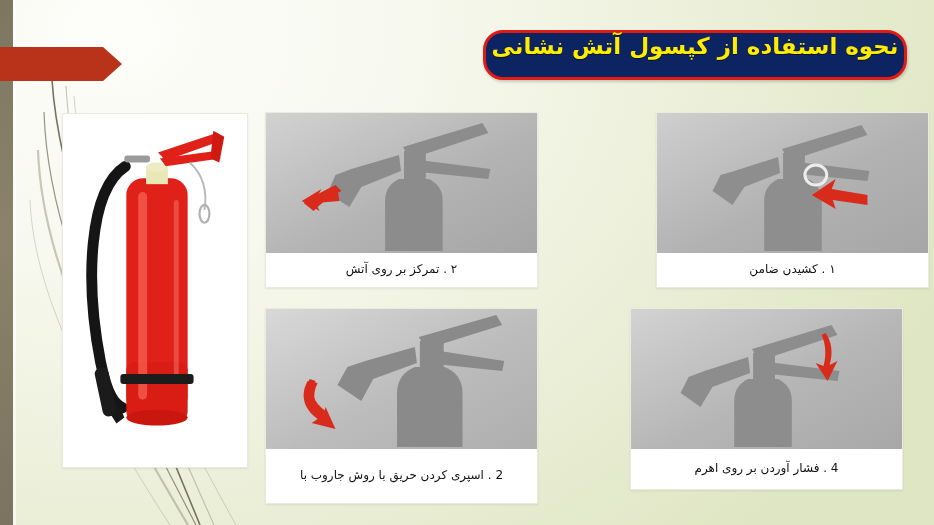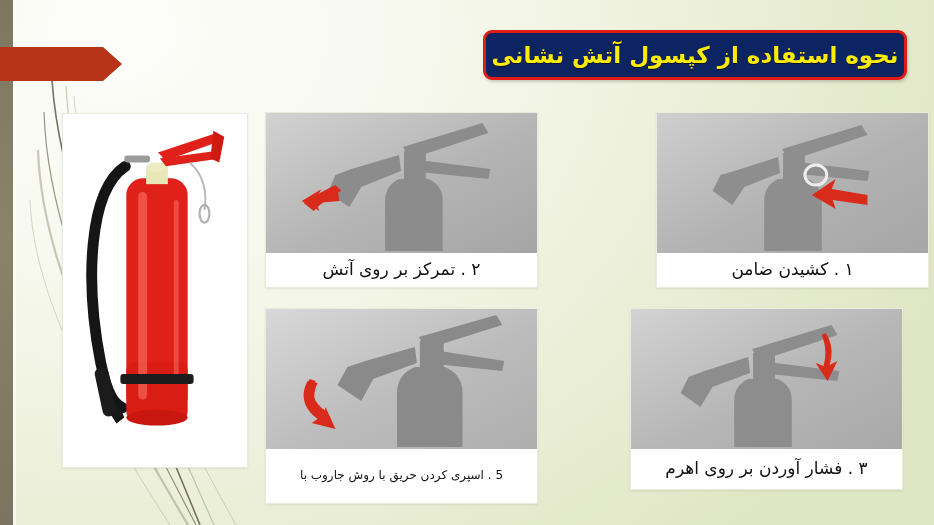--- a/index.html
+++ b/index.html
@@ -38,23 +38,23 @@
     width: 122px; height: 34px;
   }
 
   
   .title-badge {
     position: absolute;
     left: 483px; top: 30px;
     width: 424px; height: 50px;
     background: #0d2463;
     border: 3px solid #e01b16;
-    border-radius: 9px;
+    border-radius: 20px;
     box-shadow: 1px 2px 3px rgba(0,0,0,0.18);
-    display: flex; align-items: center; justify-content: center;
+    display: flex; justify-content: center;
   }
   .title-text {
     color: #ffec00;
     font-family: "DejaVu Sans", sans-serif;
     font-size: 23px;
     font-weight: bold;
     direction: rtl;
     letter-spacing: 0.3px;
     text-shadow: 0 1px 0 rgba(0,0,0,0.5);
     white-space: nowrap;
@@ -93,21 +93,21 @@
     display: block;
     background: #b3b3b3;
   }
   .card-caption {
     flex: 1;
     display: flex; align-items: center; justify-content: center;
     text-align: center;
     direction: rtl;
     color: #111111;
     font-family: "DejaVu Sans", sans-serif;
-    font-size: 17px;
+    font-size: 12px;
     line-height: 1.45;
     padding: 3px 6px 4px 6px;
   }
   .card.c4 .card-caption { font-size: 12px; }
 
   .cap-line { display: block; }
 </style>
 </head>
 <body>
 
@@ -231,21 +231,21 @@
       <rect width="273" height="140" fill="url(#bg3)"></rect>
       <path d="M104,138 L104,92 C104,80 110,74 118,70 L148,70 C156,74 162,80 162,92 L162,138 Z" fill="#8d8d8d"></path>
       <rect x="123" y="44" width="22" height="34" fill="#8d8d8d"></rect>
       <path d="M122,40 L202,16 L208,26 L129,52 Z" fill="#8d8d8d"></path>
       <path d="M130,52 L210,62 L208,72 L129,64 Z" fill="#8d8d8d"></path>
       <path d="M118,48 L74,62 L58,68 L50,84 L70,98 L82,78 L120,64 Z" fill="#8d8d8d"></path>
 
       <path d="M196,24 C202,32 204,44 200,56 L208,52 L198,72 L186,54 L194,57 C197,46 196,34 192,26 Z" fill="#d92b1c"></path>
     </svg>
     <div class="card-caption">
-      <span class="cap-line">۳ . فشار آوردن بر روی اهرم</span>
+      <span class="cap-line">4 . فشار آوردن بر روی اهرم</span>
     </div>
   </div>
 
   <div class="card c4">
     <svg class="card-photo" viewBox="0 0 273 140" preserveAspectRatio="none">
       <defs>
         <linearGradient id="bg4" x1="0" y1="0" x2="1" y2="1">
           <stop offset="0%" stop-color="#d8d8d8"></stop>
             <stop offset="55%" stop-color="#bcbcbc"></stop>
             <stop offset="100%" stop-color="#aeaeae"></stop>
@@ -256,18 +256,18 @@
       <rect x="155" y="32" width="24" height="32" fill="#8a8a8a"></rect>
       <path d="M154,28 L232,6 L238,16 L161,40 Z" fill="#8a8a8a"></path>
       <path d="M162,40 L240,52 L238,62 L161,54 Z" fill="#8a8a8a"></path>
       <path d="M150,38 L100,52 L82,58 L72,76 L96,92 L108,70 L152,54 Z" fill="#8a8a8a"></path>
 
       <path d="M42,72 C34,86 38,100 52,110 L46,114 L70,120 L60,98 L58,106 C48,98 46,86 52,74 Z" fill="#d92b1c"></path>
       <path d="M44,70 C36,84 40,100 56,110 L60,102 C48,94 44,82 50,72 Z" fill="#d92b1c"></path>
     </svg>
     <div class="card-caption">
       <div>
-        <span class="cap-line">5 . اسپری کردن حریق با روش جاروب با</span>
+        <span class="cap-line">2 . اسپری کردن حریق با روش جاروب با</span>
       </div>
     </div>
   </div>
 
 </div>
 
 </body></html>

